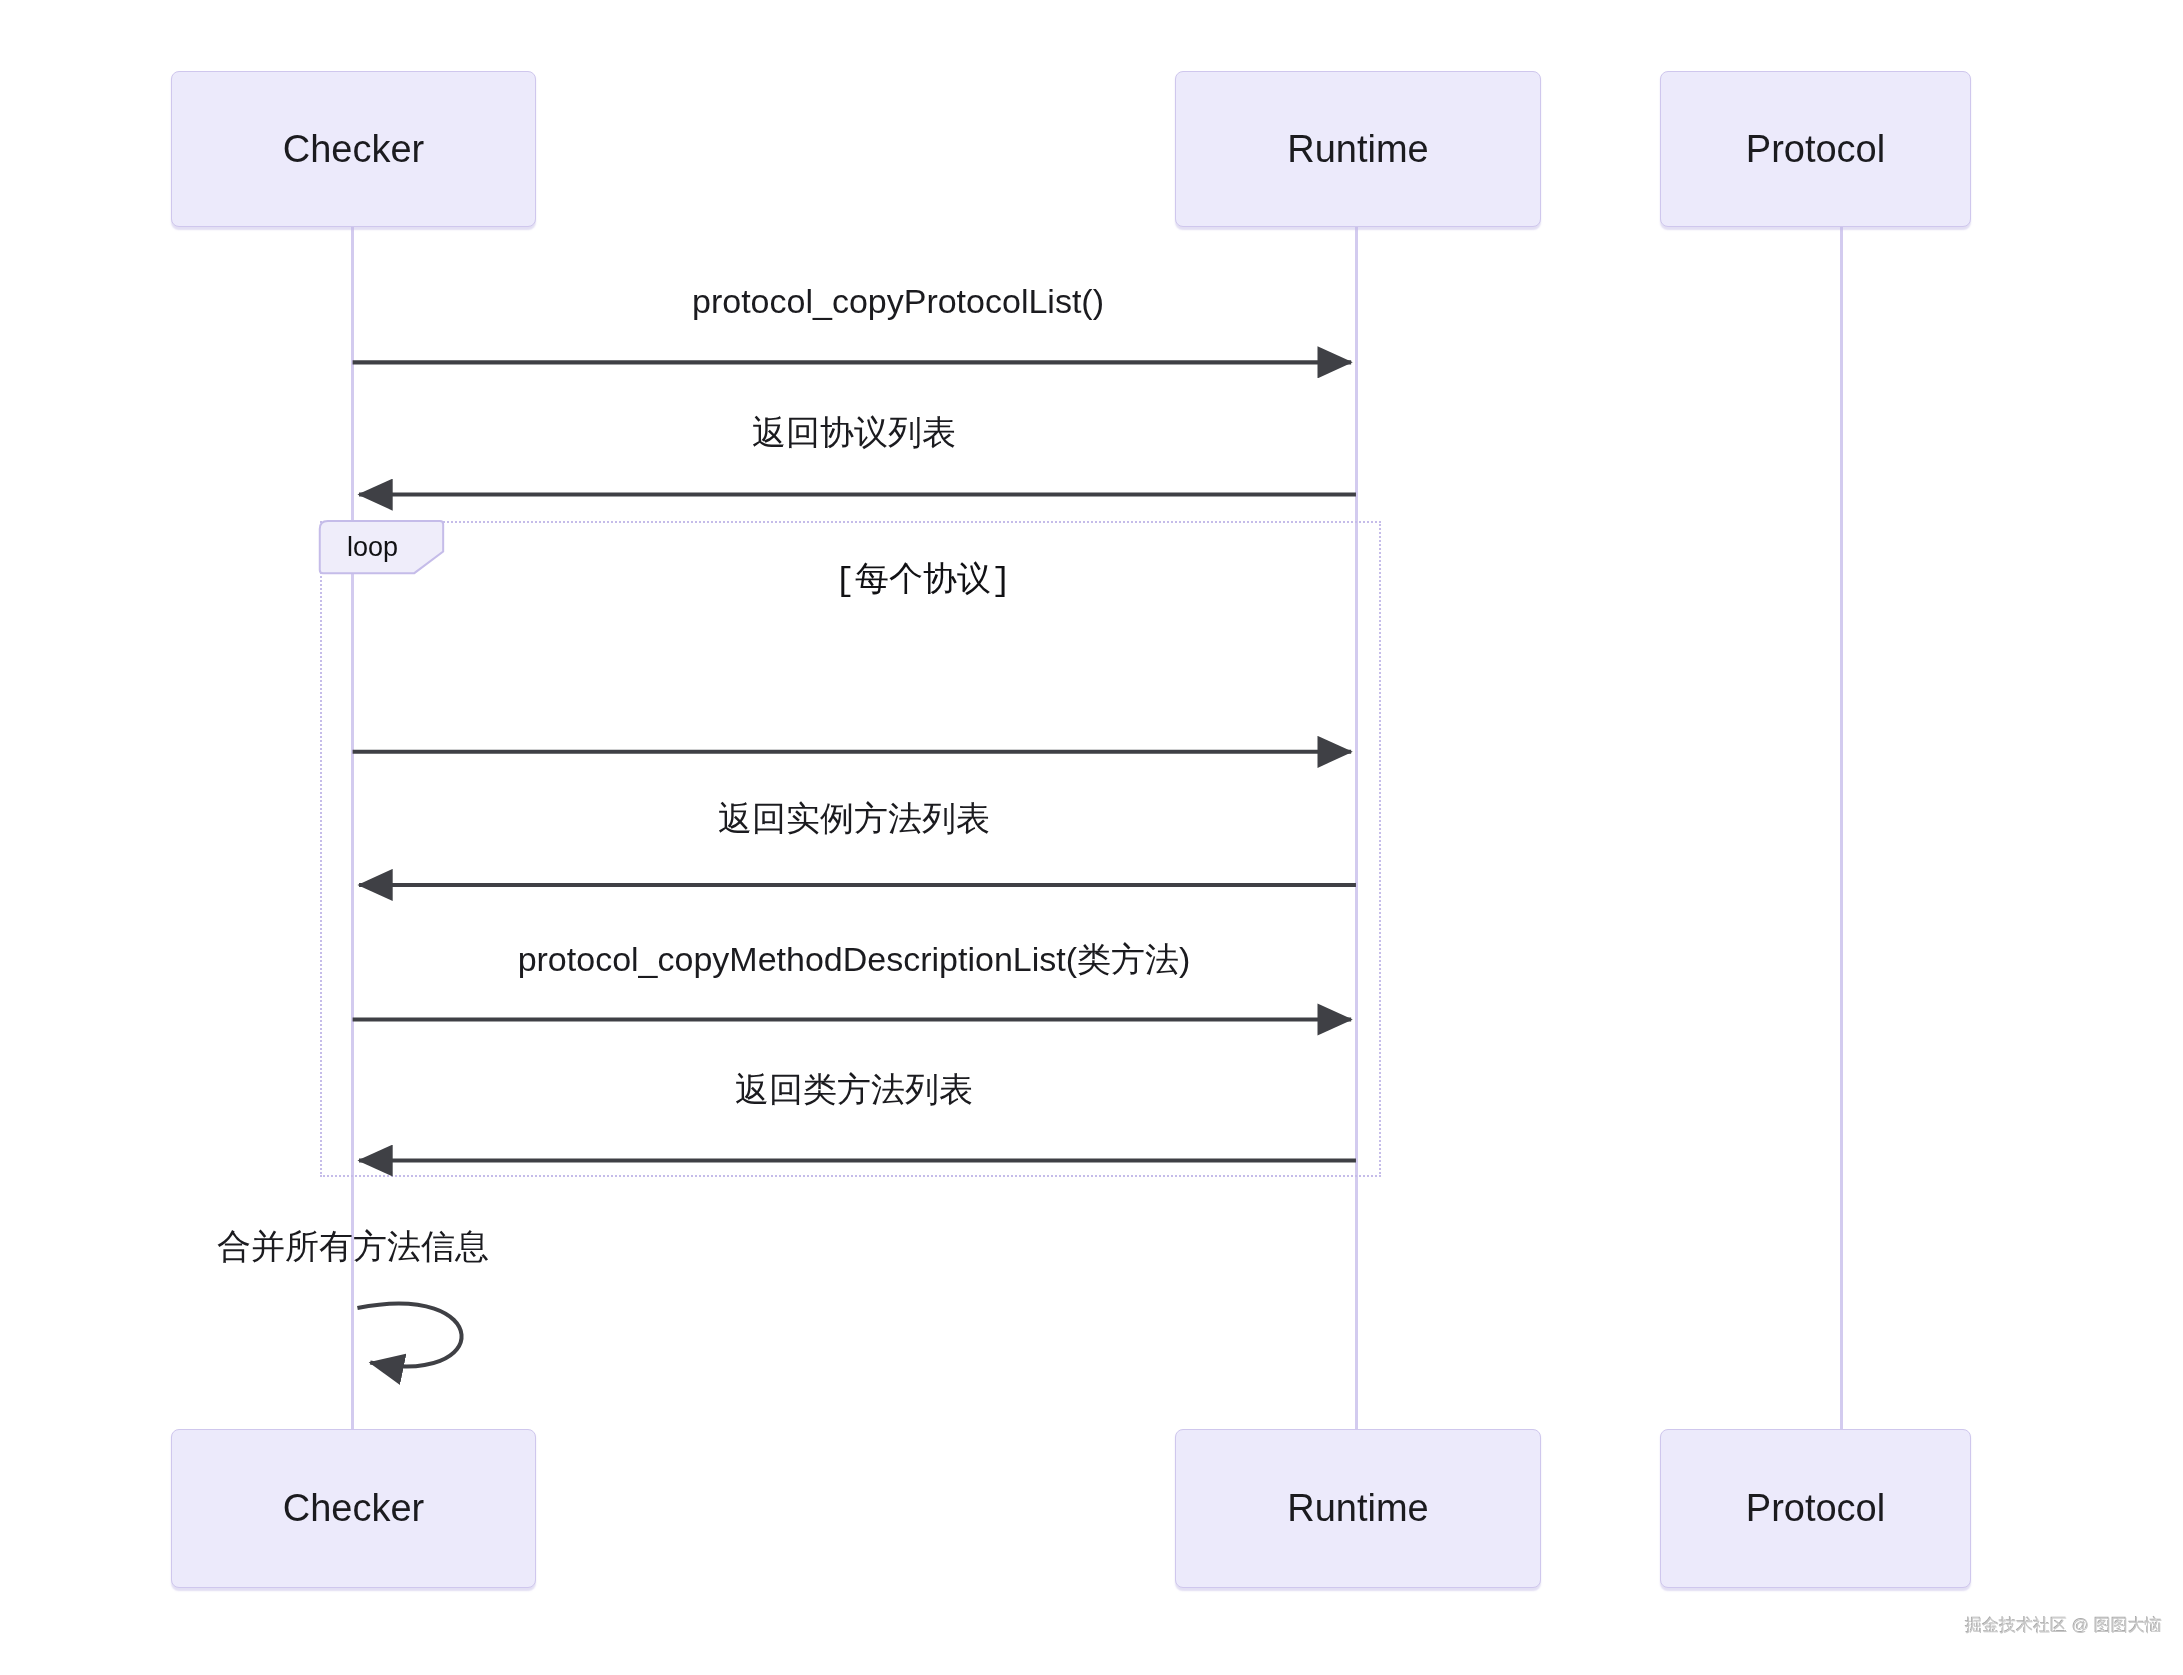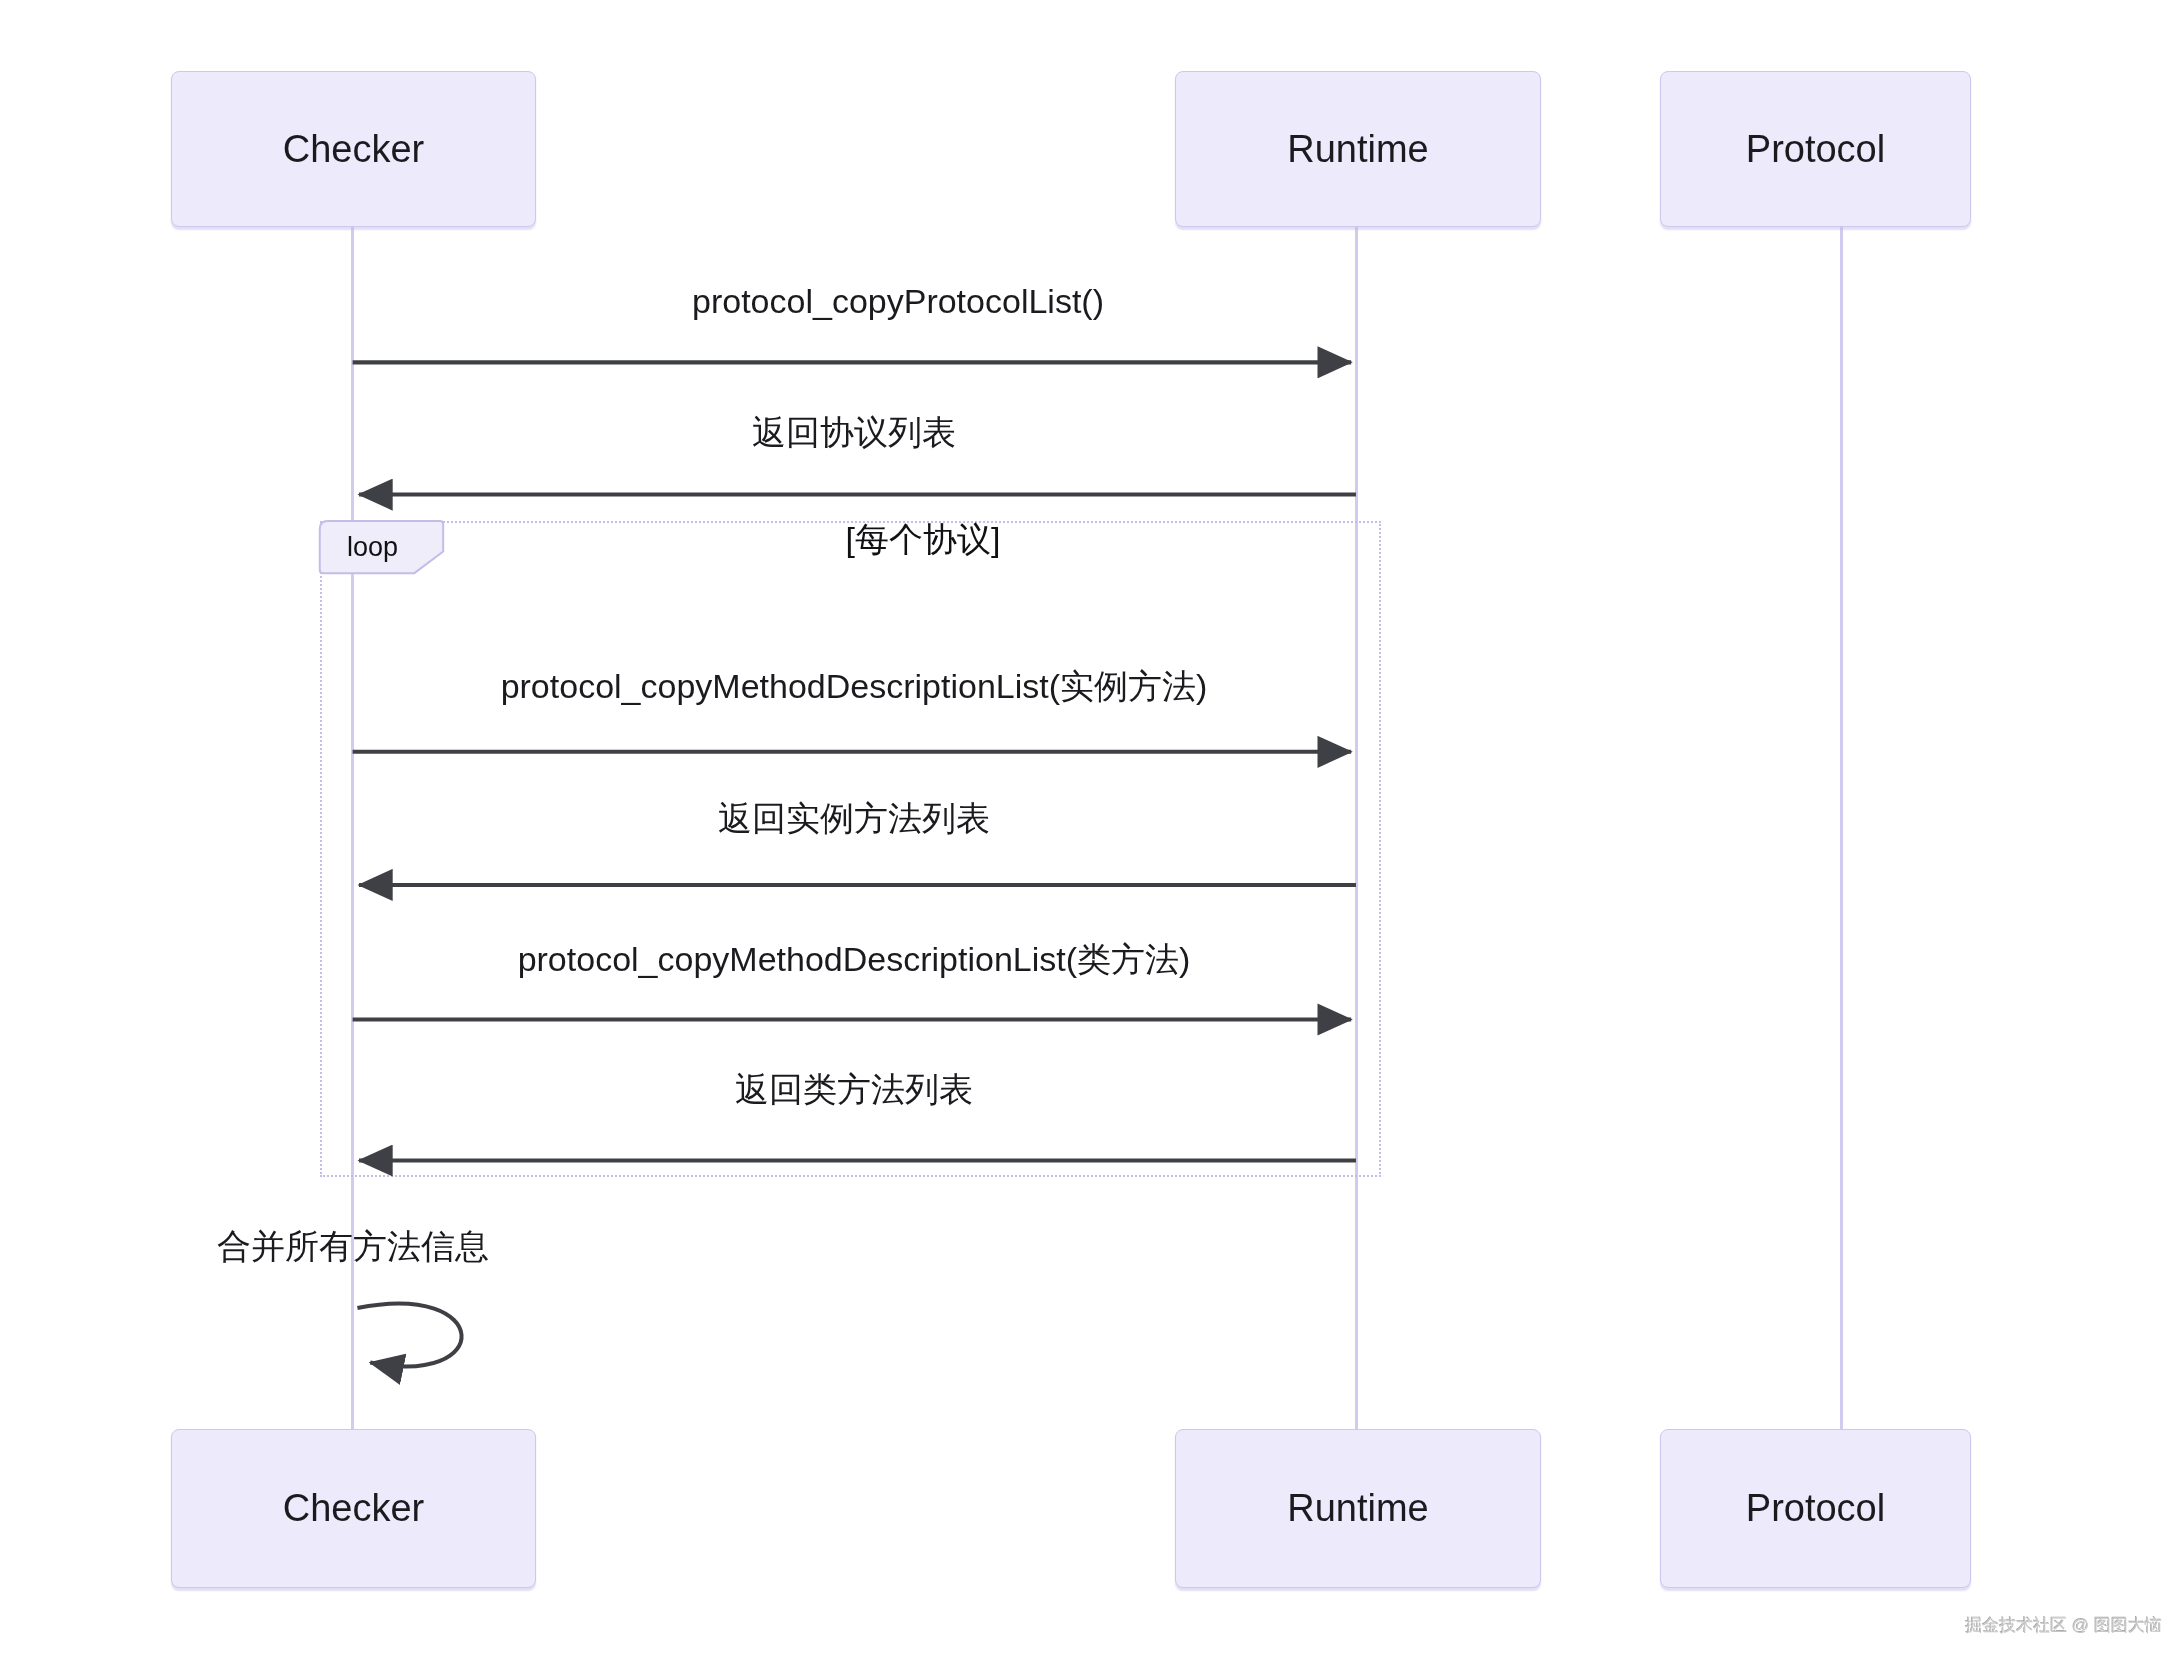--- a/index.html
+++ b/index.html
@@ -80,26 +80,27 @@
     display: flex;
     align-items: center;
     justify-content: center;
     font-size: 27px;
     color: #111114;
     z-index: 4;
   }
   .loop-cond {
     position: absolute;
     left: 923px;
-    top: 540px;
+    top: 579px;
     transform: translate(-50%, -50%);
     font-size: 34px;
     color: #111114;
     white-space: nowrap;
     z-index: 4;
+    font-family: Liberation Mono, monospace;
   }
   .watermark {
     position: absolute;
     right: 21px;
     top: 1614px;
     font-size: 17px;
     color: #C6C6C6;
     text-shadow: 0.8px 0.8px 0 #ffffff, -0.8px -0.8px 0 #ABABAB;
     z-index: 4;
     white-space: nowrap;
@@ -145,21 +146,20 @@
   </div>
   <div class="actor row-top col-protocol">
     <span>Protocol</span>
   </div>
 
   <div class="loop-label">loop</div>
   <div class="loop-cond">[每个协议]</div>
 
   <div class="msg" style="left:854px; top:301px;margin-left:44px;">protocol_copyProtocolList()</div>
   <div class="msg" style="left:854px; top:433px;">返回协议列表</div>
-  <div class="msg" style="left:854px; top:687px;">protocol_copyMethodDescriptionList(实例方法)</div>
   <div class="msg" style="left:854px; top:819px;">返回实例方法列表</div>
   <div class="msg" style="left:854px; top:960px;">protocol_copyMethodDescriptionList(类方法)</div>
   <div class="msg" style="left:854px; top:1090px;">返回类方法列表</div>
   <div class="msg" style="left:353px; top:1247px;">合并所有方法信息</div>
 
   <div class="actor row-bottom col-checker">
     <span>Checker</span>
   </div>
   <div class="actor row-bottom col-runtime">
     <span>Runtime</span>

